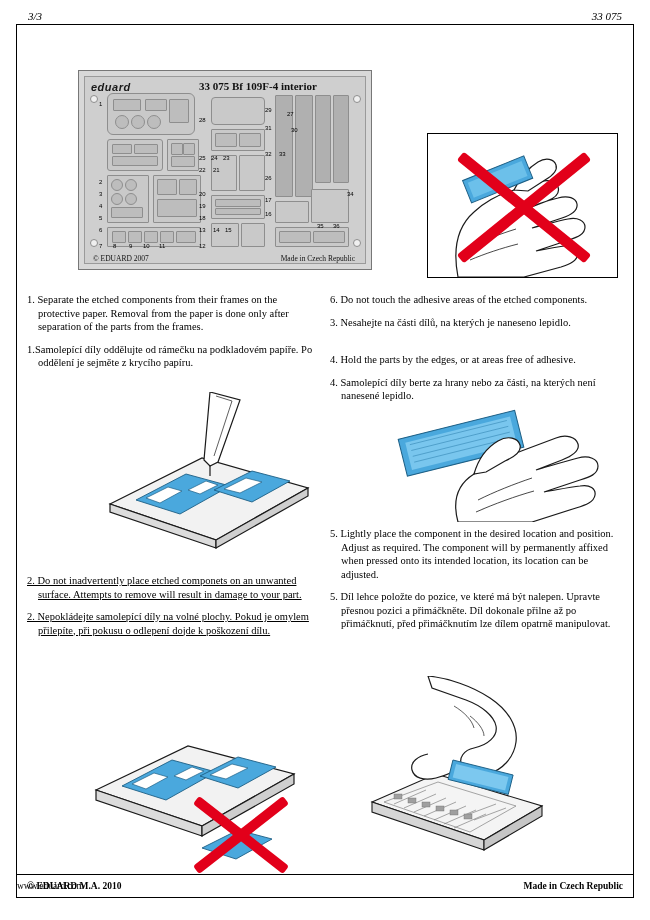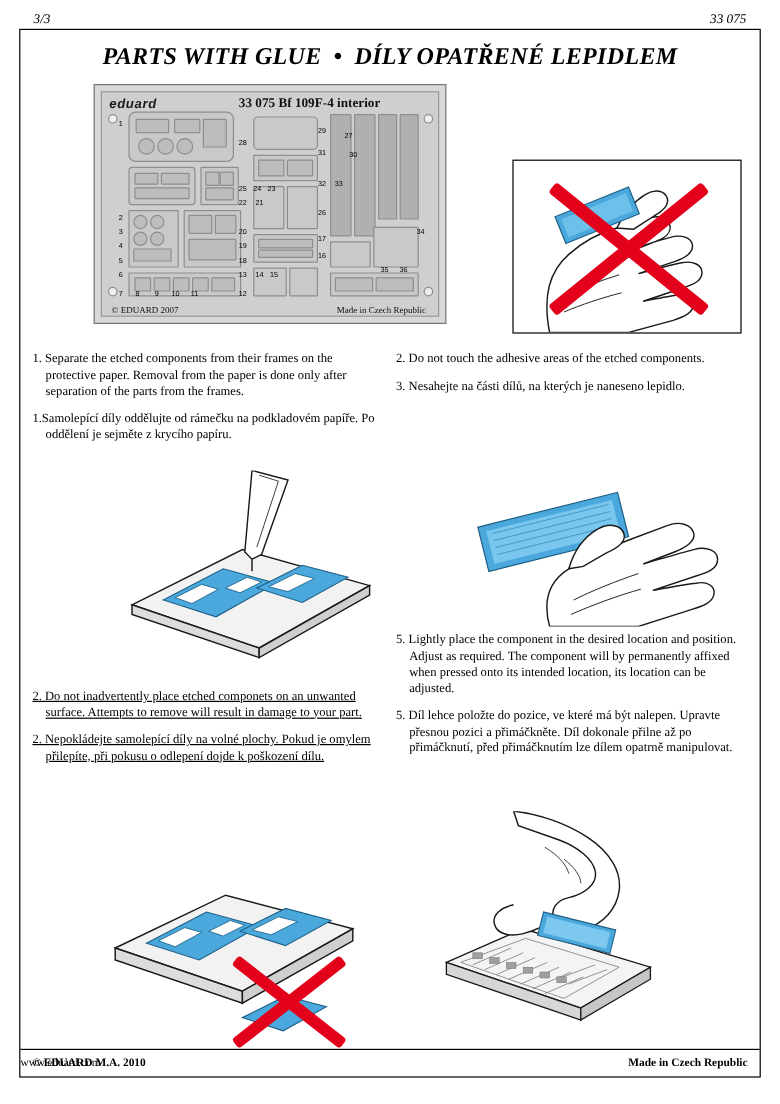--- a/index.html
+++ b/index.html
@@ -206,23 +206,20 @@
 
 <div class="page">
 
   <div class="page-header">
     <div class="hdr-left">3/3</div>
     <div class="hdr-right">33 075</div>
   </div>
 
   <div class="outer-frame"></div>
 
-  <div class="title">
-    <span>PARTS WITH GLUE</span><span class="dot">•</span><span>DÍLY OPATŘENÉ LEPIDLEM</span>
-  </div>
 
   <div class="fret-box">
     <div class="fret-inner"></div>
 
     <div class="fret-logo">eduard</div>
     <div class="fret-title">33 075  Bf 109F-4 interior</div>
     <div class="fret-copy">© EDUARD 2007</div>
     <div class="fret-made">Made in Czech Republic</div>
 
     <div class="hole" style="left:11px;  top:24px;"></div>
@@ -350,24 +347,28 @@
       <span style="left:-2px; top:62px; width:164px; height:11px; transform:rotate(-39deg); transform-origin:center;"></span>
     </div>
   </div>
 
   <div class="txt" style="left:27px; top:293px; width:286px;">
     <p>1. Separate the etched components from their frames on the protective paper. Removal from the paper is done only after separation of the parts from the frames.</p>
     <p class="cz">1.Samolepící díly oddělujte od rámečku na podkladovém papíře. Po oddělení je sejměte z krycího papíru.</p>
   </div>
 
   <div class="txt" style="left:330px; top:293px; width:290px;">
-    <p>2. Do not touch the adhesive areas of the etched components.</p>
+    <p>6. Do not touch the adhesive areas of the etched components.</p>
     <p class="cz">3. Nesahejte na části dílů, na kterých je naneseno lepidlo.</p>
   </div>
 
+  <div class="txt" style="left:330px; top:353px; width:290px;">
+    <p>4. Hold the parts by the edges, or at areas free of adhesive.</p>
+    <p class="cz">4. Samolepící díly berte za hrany nebo za části, na kterých není nanesené lepidlo.</p>
+  </div>
 
   <div class="illus" style="left:90px; top:392px; width:230px; height:160px;">
     <svg width="230" height="160" viewBox="0 0 230 160">
 
       <path d="M20 112 L112 66 L218 96 L126 148 Z" fill="#f2f2f2" stroke="#1a1a1a" stroke-width="1.2"></path>
       <path d="M20 112 L20 120 L126 156 L126 148 Z" fill="#dcdcdc" stroke="#1a1a1a" stroke-width="1.2"></path>
       <path d="M126 148 L126 156 L218 104 L218 96 Z" fill="#cfcfcf" stroke="#1a1a1a" stroke-width="1.2"></path>
 
       <path d="M46 108 L96 82 L140 94 L90 122 Z" fill="#4aa8dd" stroke="#1d5f85" stroke-width="0.9"></path>
       <path d="M56 106 L78 95 L92 99 L70 111 Z" fill="#ffffff" stroke="#1d5f85" stroke-width="0.7"></path>

